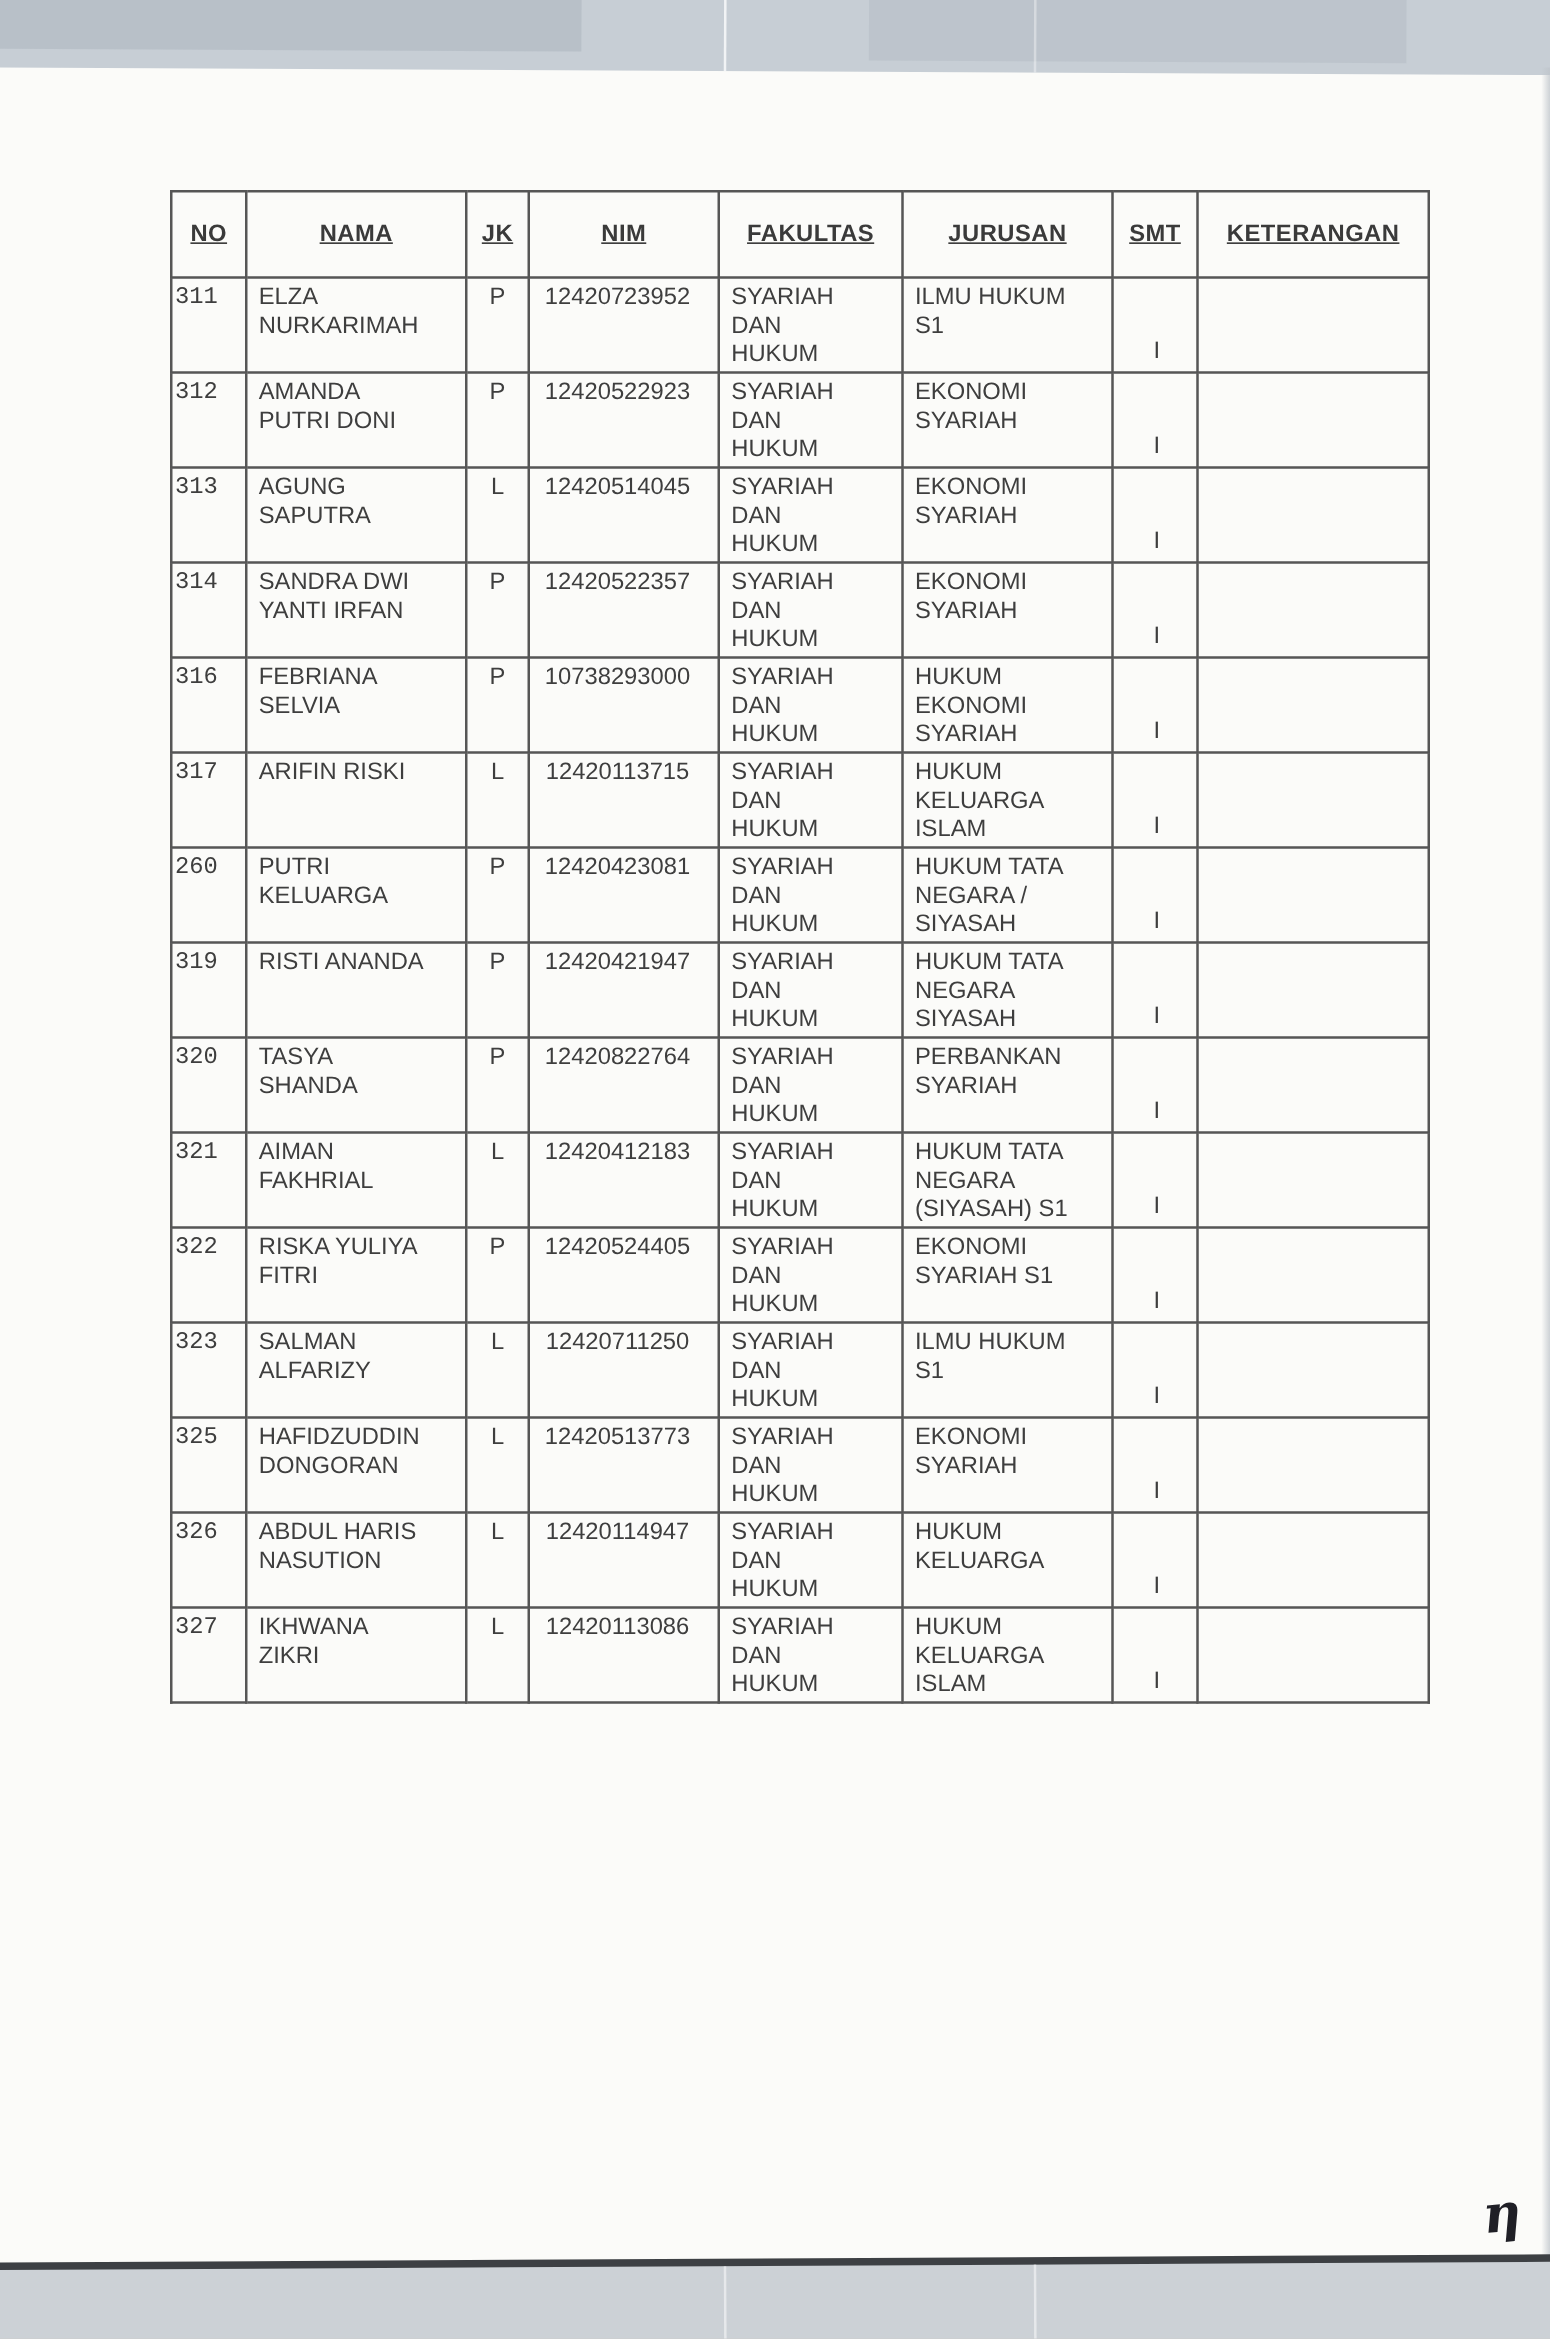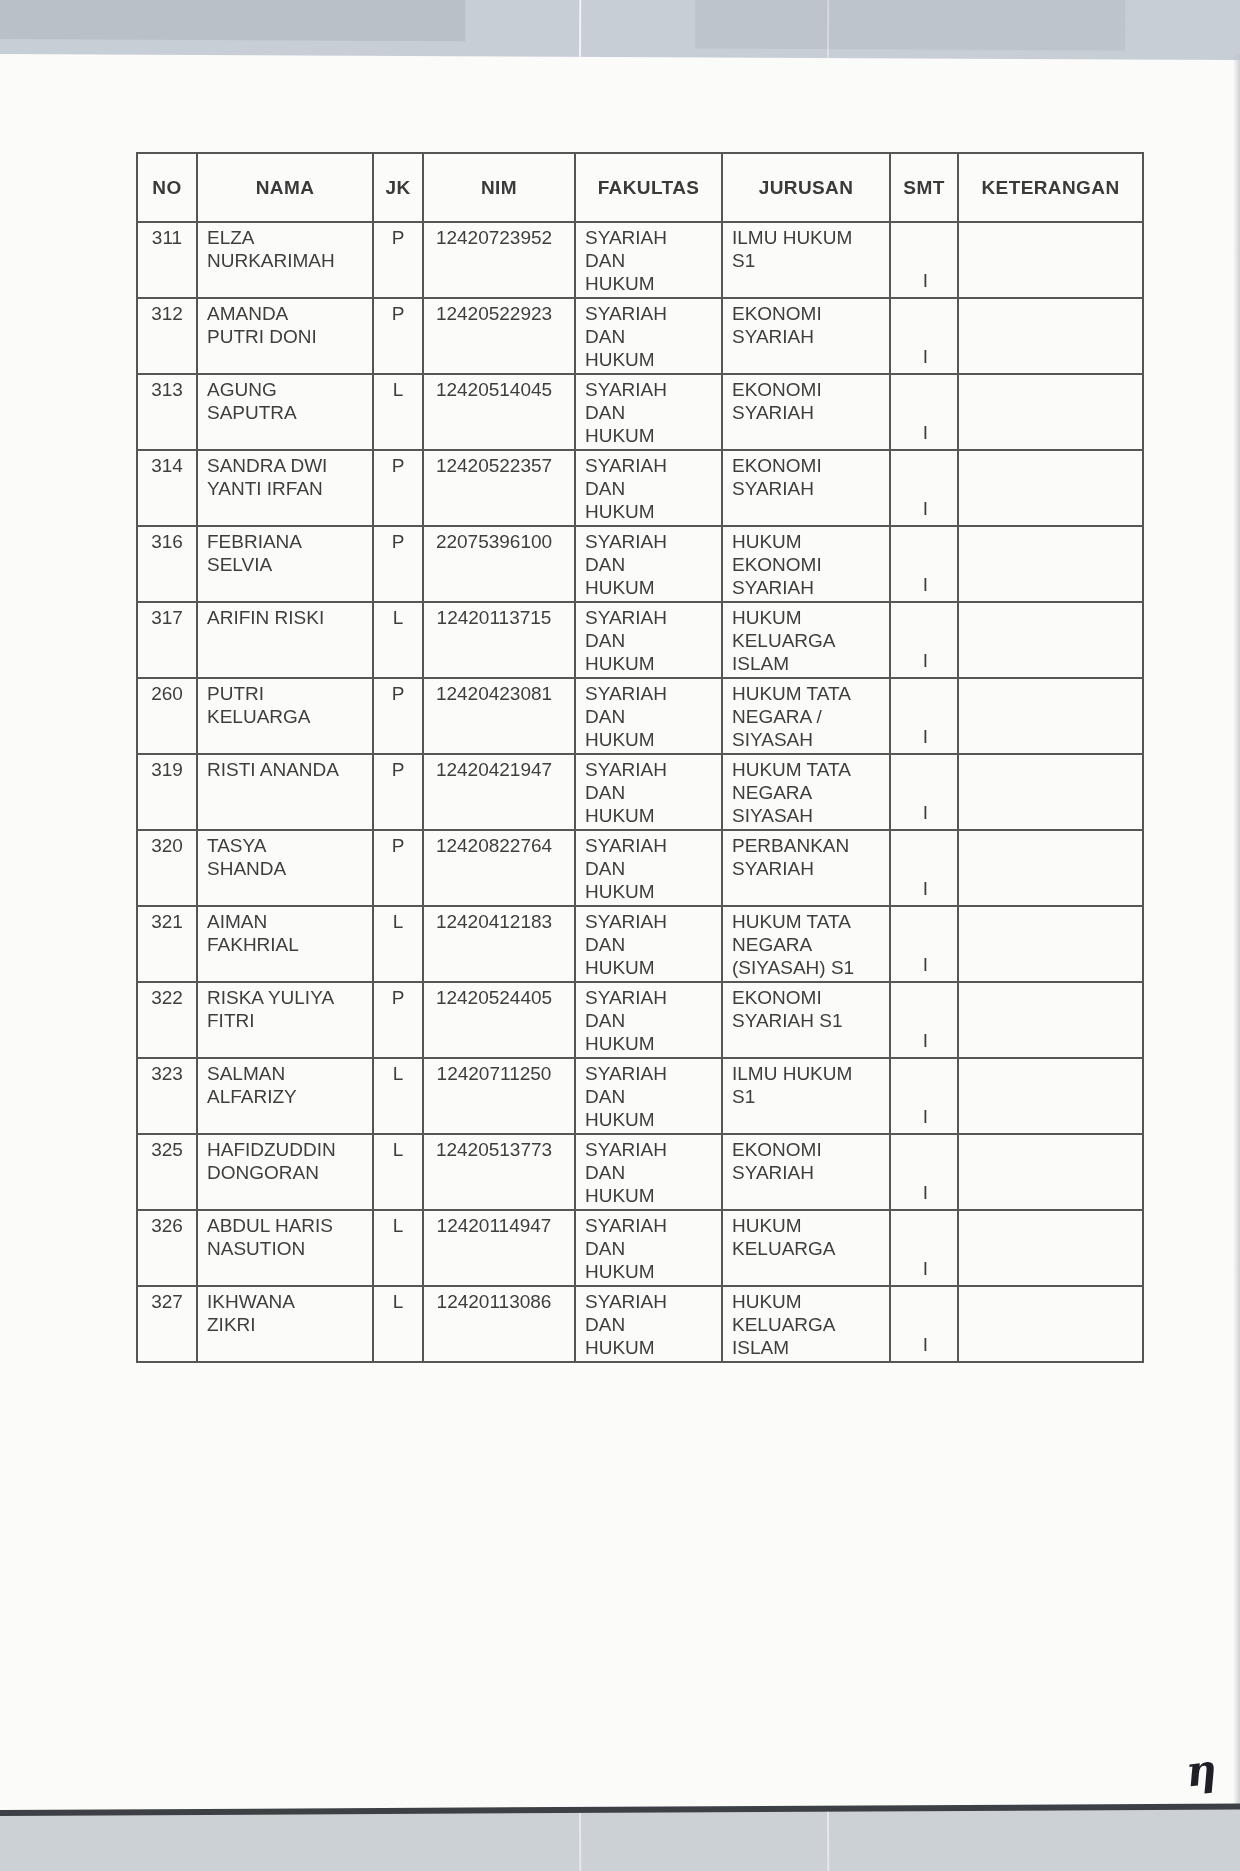--- a/index.html
+++ b/index.html
@@ -50,36 +50,36 @@
     border-collapse: collapse;
     table-layout: fixed;
     background: transparent;
   }
   .student-table th, .student-table td {
     border: 2px solid #565656;
     color: #3e3e3e;
     font-size: 19px;
     overflow: hidden;
   }
-  .student-table thead tr { height: 69px; }
+  .student-table thead tr { height: 69px; text-decoration: underline; }
   .student-table tbody tr { height: 76px; }
   .student-table th {
     font-weight: bold;
     text-align: center;
     vertical-align: middle;
     letter-spacing: 0.4px;
     color: #3a3a3a;
   }
   .student-table td {
     vertical-align: top;
     padding: 3px 6px 2px 9px;
     line-height: 23px;
     white-space: pre-line;
   }
-  td.col-no   { text-align: center; padding-left: 2px; padding-right: 2px; }
+  td.col-no   { text-align: left; padding-left: 2px; padding-right: 2px; font-family: Liberation Mono, monospace; }
   td.col-jk   { text-align: center; padding-left: 2px; padding-right: 2px; }
   td.col-nim  { text-align: center; padding-left: 2px; padding-right: 12px; }
   td.col-smt  { vertical-align: bottom; text-align: center; padding-bottom: 5px; }
 
   
   .handwritten-mark {
     position: absolute;
     left: 1186px; top: 1746px;
     font-family: "DejaVu Serif", serif;
     font-style: italic;
@@ -200,21 +200,21 @@
           <td class="col-jurusan">EKONOMI
 SYARIAH</td>
           <td class="col-smt">I</td>
           <td class="col-keterangan"></td>
         </tr>
         <tr>
           <td class="col-no">316</td>
           <td class="col-nama">FEBRIANA
 SELVIA</td>
           <td class="col-jk">P</td>
-          <td class="col-nim">22075396100</td>
+          <td class="col-nim">10738293000</td>
           <td class="col-fakultas">SYARIAH
 DAN
 HUKUM</td>
           <td class="col-jurusan">HUKUM
 EKONOMI
 SYARIAH</td>
           <td class="col-smt">I</td>
           <td class="col-keterangan"></td>
         </tr>
         <tr>

